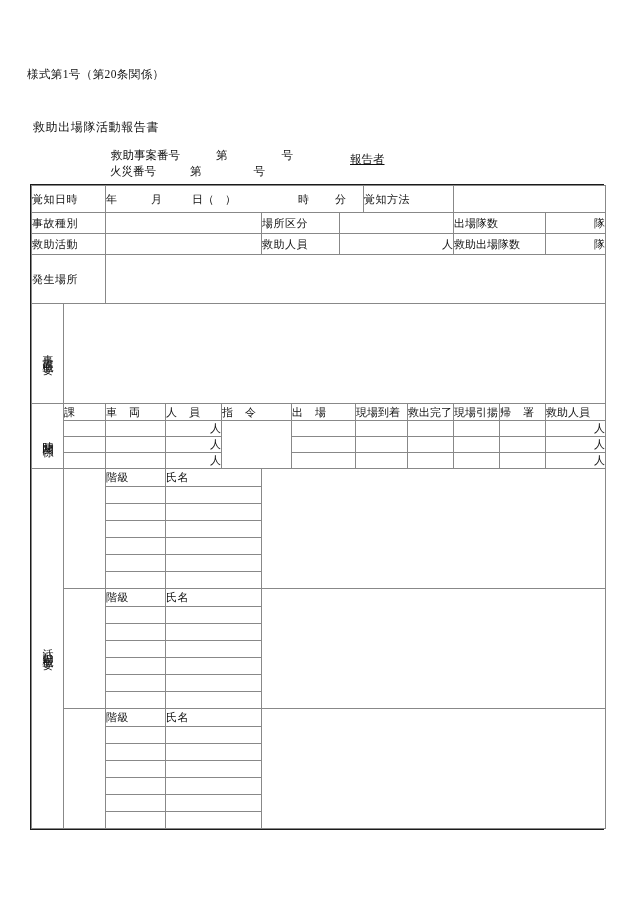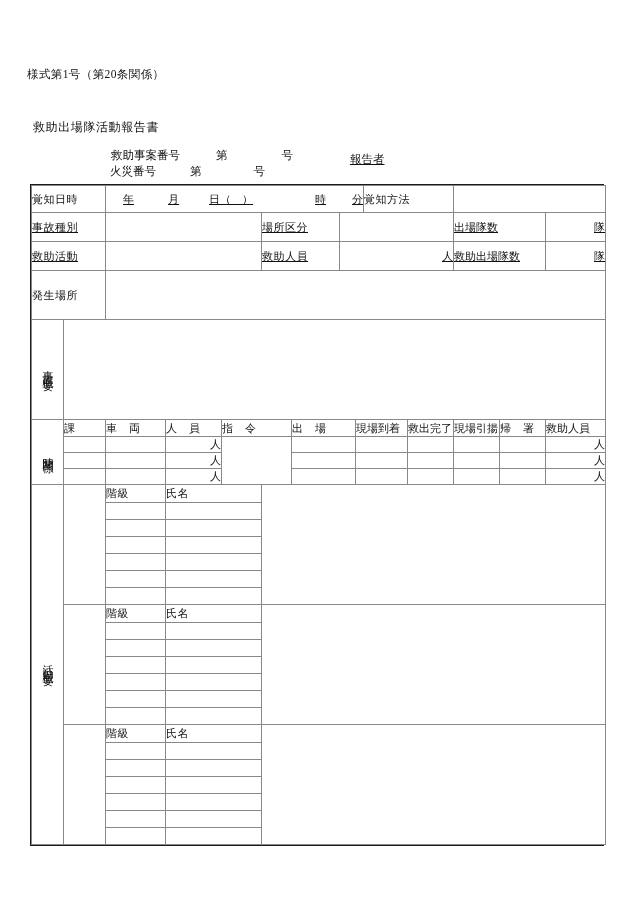--- a/index.html
+++ b/index.html
@@ -102,28 +102,27 @@
 
   .lbl {
     white-space: nowrap;
     letter-spacing: 0.5px;
   }
   .lbl-tight { letter-spacing: 0px; font-size: 10.5px; }
   .right-unit { text-align: right; padding-right: 4px; }
 
   
   .r-h { height: 27px; }
-  .r-n { height: 29px; text-decoration: underline; }
+  .r-n { height: 21px; }
   .r-place { height: 49px; }
 
   .datetime-cell {
-    text-align: right;
-    white-space: nowrap;
-    font-size: 11.5px;
-    text-decoration: underline;
+    text-align: left;
+    white-space: nowrap;
+    font-size: 11.5px;
   }
   .datetime-cell .g1 { display:inline-block; width: 34px; }
   .datetime-cell .g2 { display:inline-block; width: 30px; }
   .datetime-cell .g3 { display:inline-block; width: 62px; }
   .datetime-cell .g4 { display:inline-block; width: 26px; }
 
   
   .vlabel {
     text-align: center;
     vertical-align: middle;

